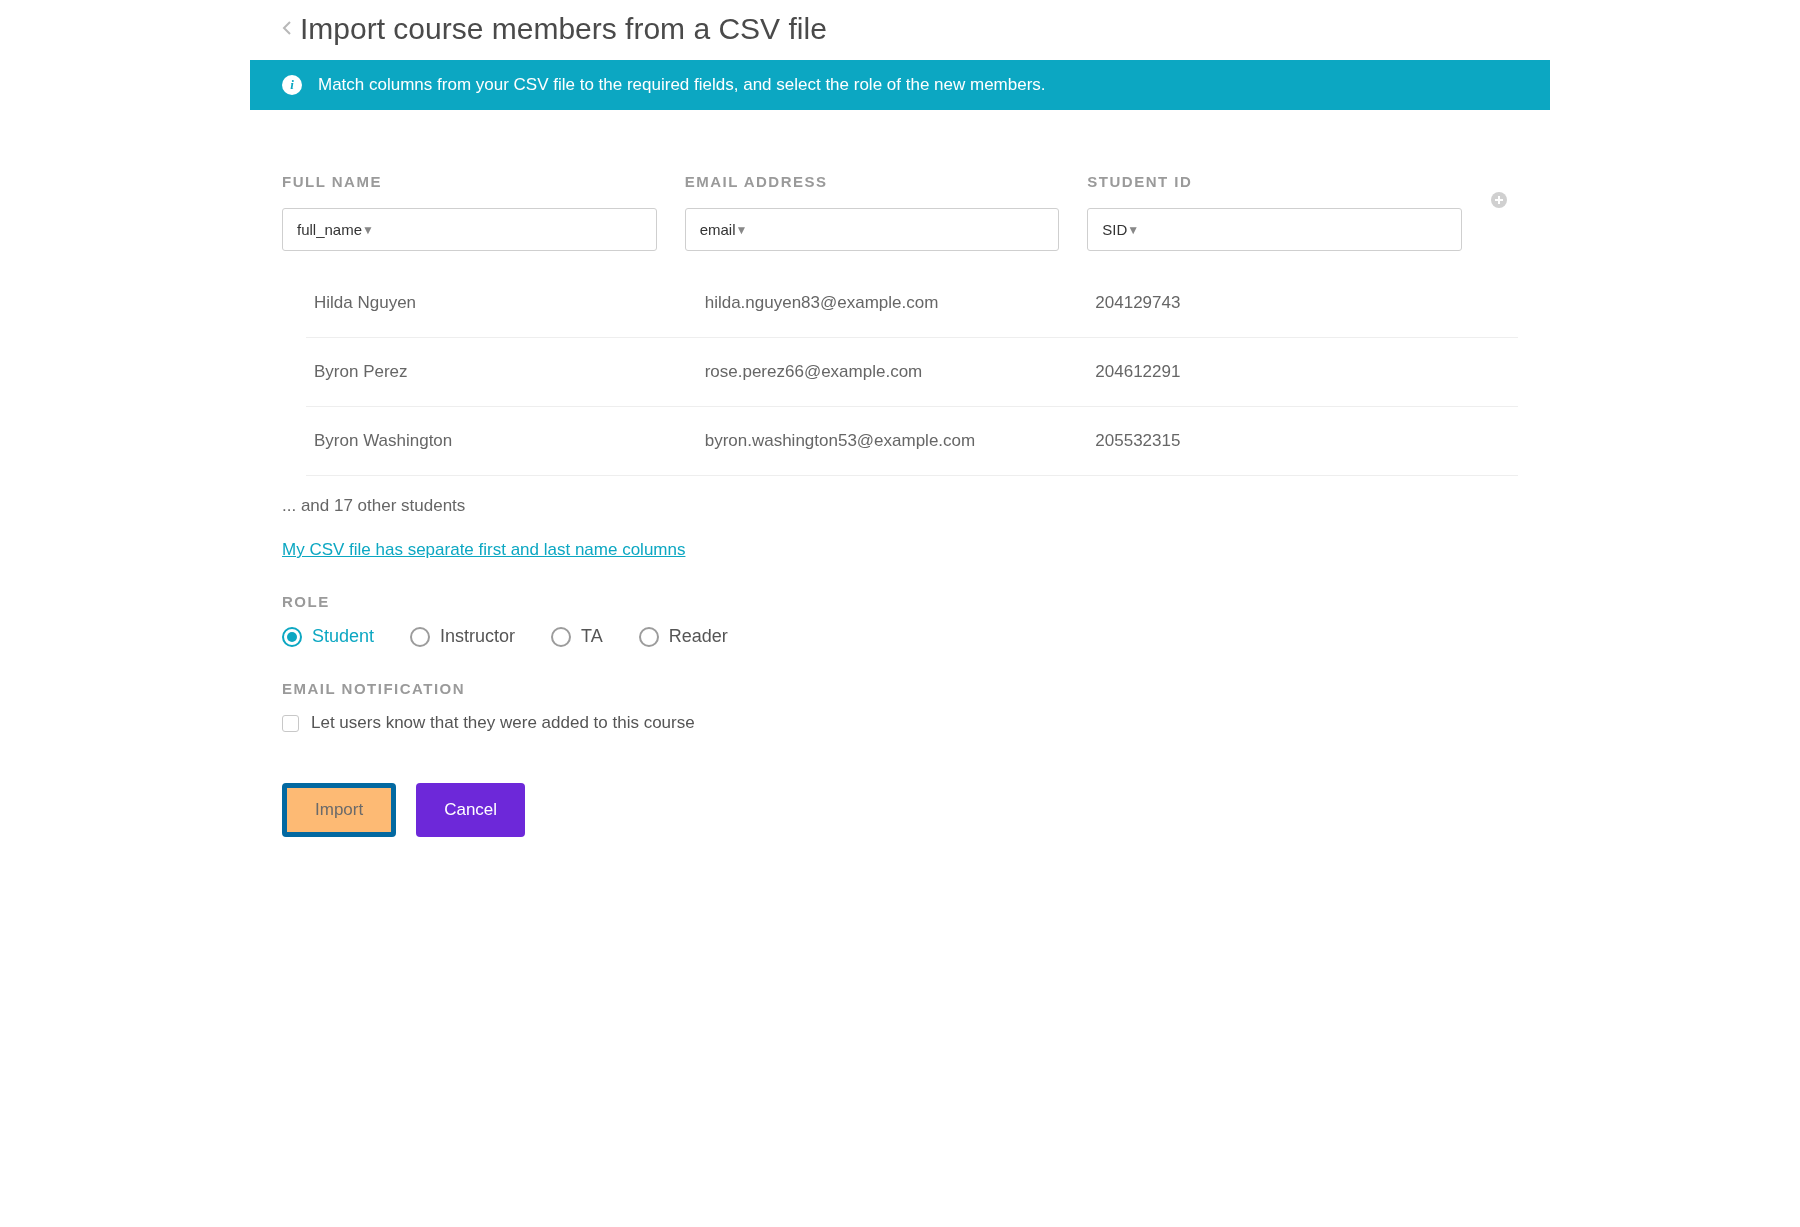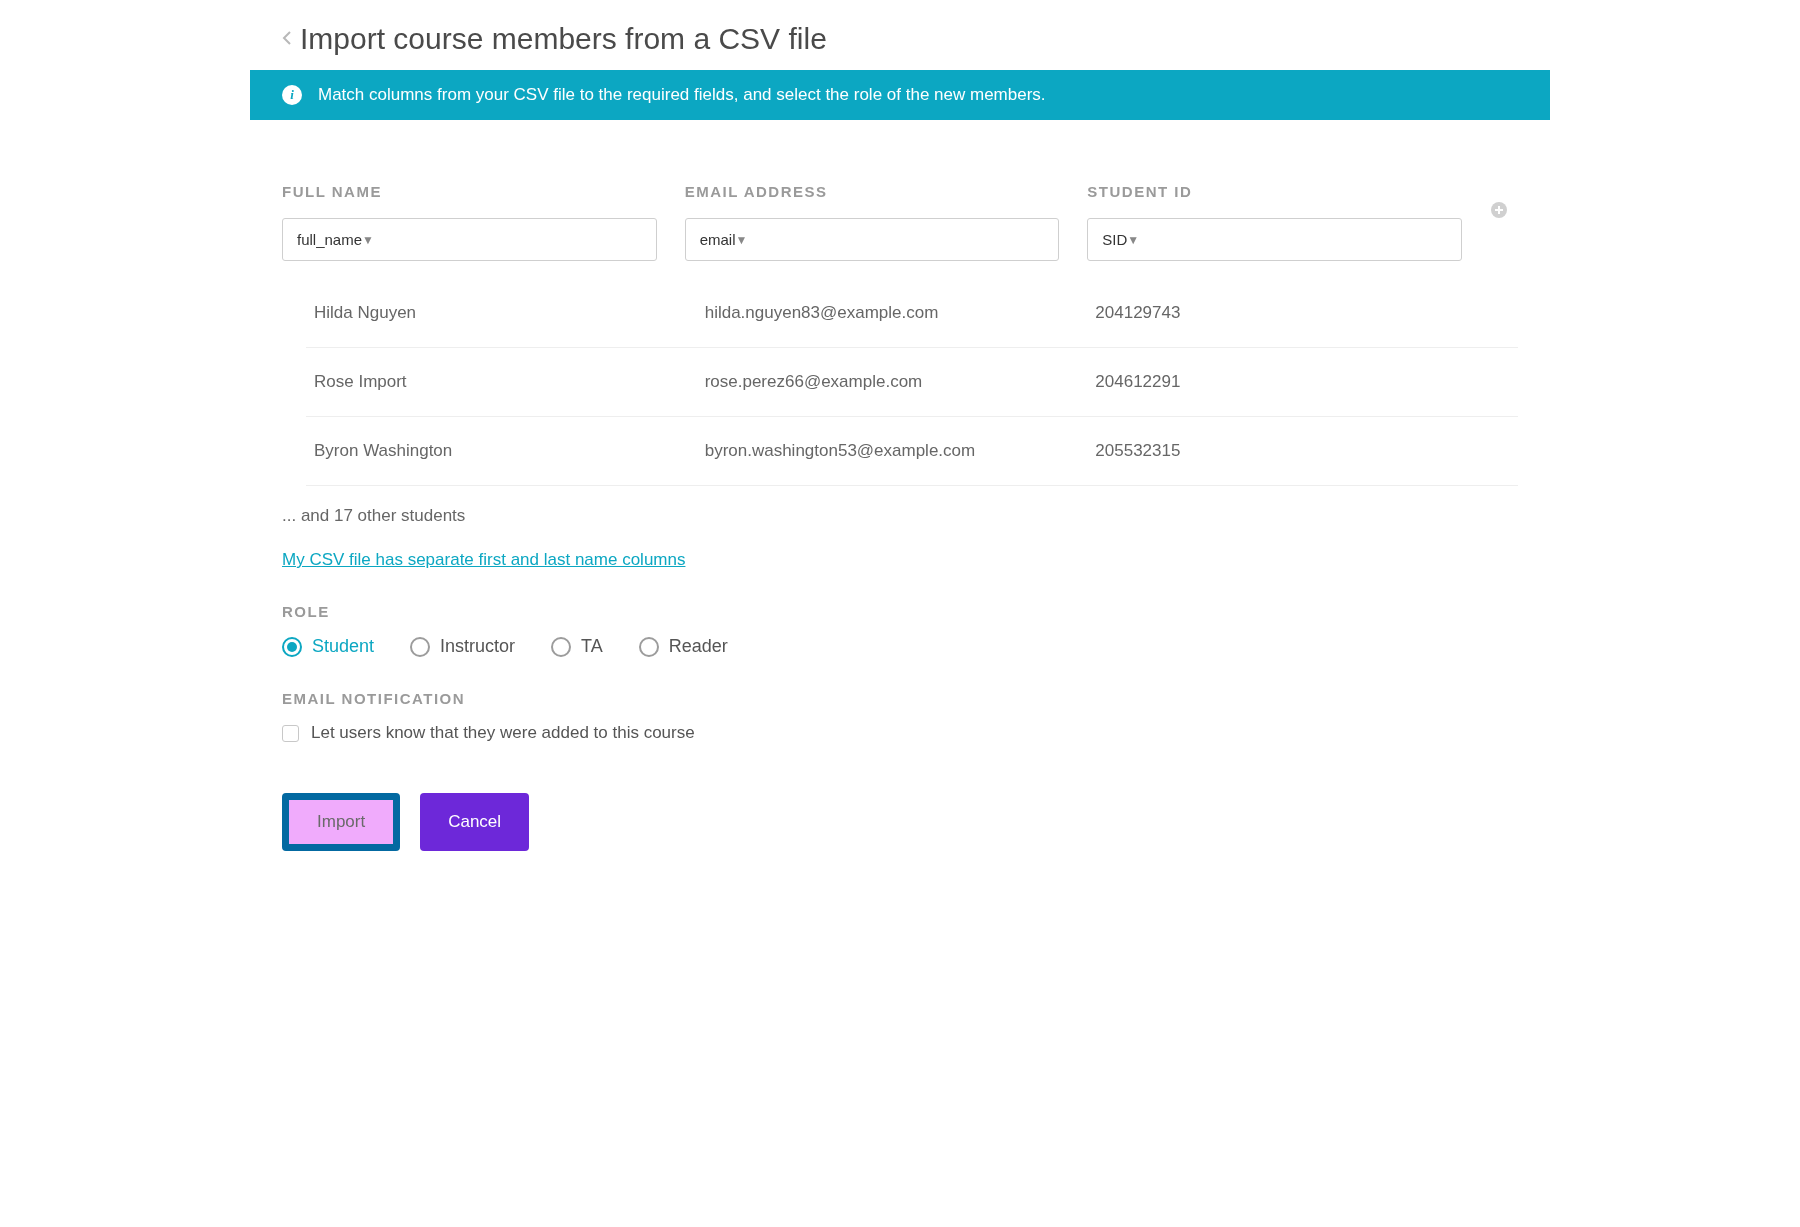--- a/index.html
+++ b/index.html
@@ -8,21 +8,20 @@
       padding: 0;
     }
     body {
       font-family: -apple-system, BlinkMacSystemFont, "Segoe UI", Helvetica, Arial, sans-serif;
       background: #fff;
       color: #333;
     }
     .container {
       width: 1300px;
       margin: 0 auto;
-      padding-top: 10px;
     }
     .page-header {
       display: flex;
       align-items: center;
       padding: 12px 32px 14px 32px;
       gap: 8px;
     }
     .back-arrow {
       color: #b0b0b0;
       font-size: 20px;
@@ -207,22 +206,22 @@
       margin-top: 50px;
     }
     .btn {
       padding: 12px 28px;
       border-radius: 4px;
       font-size: 17px;
       cursor: pointer;
       border: none;
     }
     .btn-secondary {
-      background: #f0abfc;
-      border: 7px solid #0369a1;
+      background: #fdba74;
+      border: 5px solid #0369a1;
       color: #6a6a6a;
     }
     .btn-danger {
       background: #6d28d9;
       color: #fff;
     }
   </style>
 </head>
 <body>
 
@@ -283,21 +282,21 @@
     </div>
 
     <div class="preview-table">
       <div class="preview-row">
         <div class="preview-cell">Hilda Nguyen</div>
         <div class="preview-cell">hilda.nguyen83@example.com</div>
         <div class="preview-cell">204129743</div>
         <div class="preview-spacer"></div>
       </div>
       <div class="preview-row">
-        <div class="preview-cell">Rose Import</div>
+        <div class="preview-cell">Byron Perez</div>
         <div class="preview-cell">rose.perez66@example.com</div>
         <div class="preview-cell">204612291</div>
         <div class="preview-spacer"></div>
       </div>
       <div class="preview-row">
         <div class="preview-cell">Byron Washington</div>
         <div class="preview-cell">byron.washington53@example.com</div>
         <div class="preview-cell">205532315</div>
         <div class="preview-spacer"></div>
       </div>

